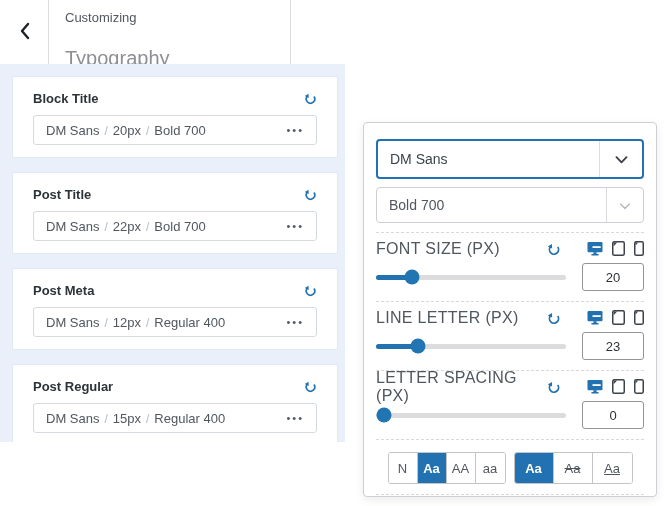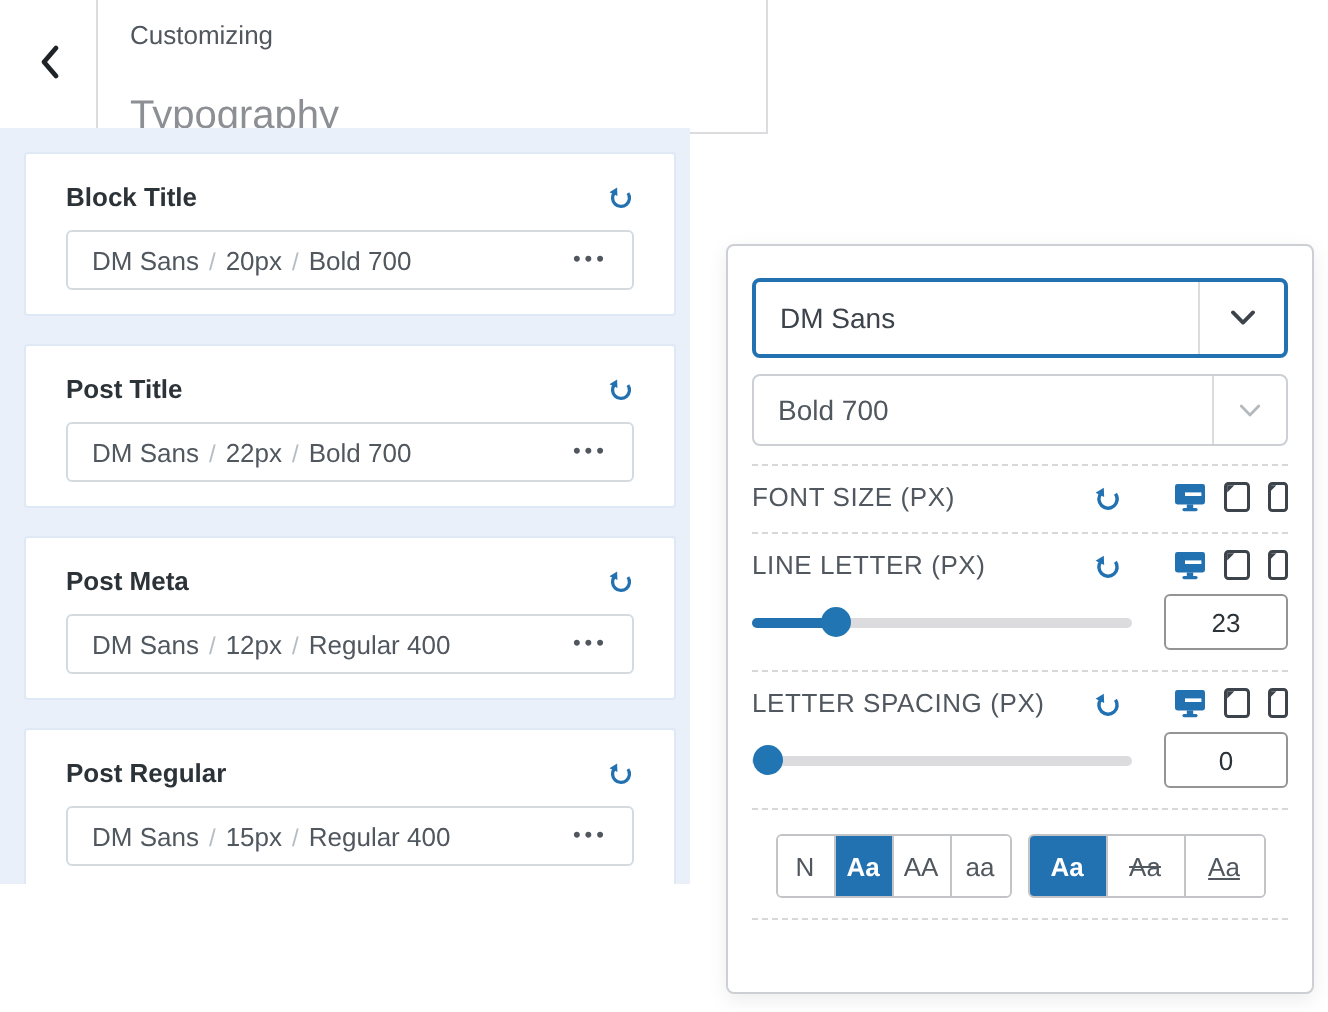--- a/index.html
+++ b/index.html
@@ -1,20 +1,20 @@
 <!DOCTYPE html>
 <html><head>
 <meta charset="utf-8">
 <style>
   html,body{margin:0;padding:0;background:#fff;}
   .stage{position:relative;width:664px;height:506px;background:#fff;overflow:hidden;
          font-family:"Liberation Sans",sans-serif;-webkit-font-smoothing:antialiased;}
 
   
-  .cust-header{position:absolute;left:0;top:0;width:384px;height:67px;background:#fff;
+  .cust-header{position:absolute;left:0;top:0;width:291px;height:67px;background:#fff;
                border-right:1px solid #dcdcde;border-bottom:1px solid #dcdcde;display:flex;box-sizing:border-box;}
   .back-btn{width:48px;border-right:1px solid #dcdcde;display:flex;align-items:center;justify-content:center;cursor:pointer;background:#fff;}
   .header-text{padding:10px 0 0 16px;}
   .breadcrumb{font-size:13px;color:#50575e;line-height:16px;}
   .panel-title{font-size:20px;font-weight:400;color:#8c8f94;margin-top:20px;line-height:24px;}
 
   
   .typo-panel{position:absolute;left:0;top:64px;width:345px;height:378px;background:#e9f0fa;
               box-sizing:border-box;padding:12px 0 0 0;overflow:hidden;}
   .typo-card{margin:0 7px 14px 12px;width:326px;background:#fff;border:1px solid #dfe8f5;border-radius:2px;
@@ -35,21 +35,21 @@
   .select{display:flex;align-items:stretch;border-radius:4px;background:#fff;box-sizing:border-box;cursor:pointer;}
   .select-family{border:2px solid #2271b1;height:40px;}
   .select-variant{border:1px solid #ccd0d4;height:36px;margin-top:8px;}
   .select-text{flex:1;display:flex;align-items:center;padding-left:12px;font-size:14px;color:#3c434a;}
   .select-variant .select-text{color:#50575e;}
   .select-arrow{width:42px;display:flex;align-items:center;justify-content:center;border-left:1px solid #dcdcde;}
   .select-variant .select-arrow{width:36px;}
 
   .dashed{border-top:1px dashed #d8d8d8;margin-top:9px;height:0;}
   .ctl-head{display:flex;align-items:center;margin-top:7px;height:17px;}
-  .ctl-label{flex:1;font-size:13px;color:#50575e;letter-spacing:.3px;}
+  .ctl-label{flex:1;font-size:16px;color:#50575e;letter-spacing:.3px;}
   .ctl-icons{display:flex;align-items:center;}
   .ctl-icons .reset-btn{margin-right:17px;}
   .dev-btn{background:none;border:none;padding:0;margin-left:9px;cursor:pointer;display:flex;align-items:center;}
   .dev-btn:first-of-type{margin-left:0;}
 
   .ctl-row{display:flex;align-items:center;margin-top:5px;height:30px;}
   .slider{position:relative;flex:1;height:5px;background:#dcdcde;border-radius:3px;margin-right:16px;cursor:pointer;}
   .slider-fill{position:absolute;left:0;top:0;height:100%;background:#2271b1;border-radius:3px;}
   .slider-thumb{position:absolute;top:50%;transform:translate(-50%,-50%);width:15px;height:15px;border-radius:50%;background:#2075b2;cursor:grab;}
   .num-input{width:62px;height:28px;border:1px solid #949494;border-radius:3px;text-align:center;
@@ -212,20 +212,27 @@
             </svg>
         </button>
         <button class="dev-btn">
           <svg width="10" height="15" viewBox="0 0 10 15">
               <rect x="0.75" y="0.75" width="8.5" height="13.5" rx="1.4" fill="none" stroke="#3c434a" stroke-width="1.5"></rect>
               <path d="M1.5 4.4 L4.2 1.6 H1.5 Z" fill="#3c434a"></path>
             </svg>
         </button>
       </span>
     </div>
+    <div class="ctl-row">
+      <div class="slider">
+        <div class="slider-fill" style="width:19%"></div>
+        <div class="slider-thumb" style="left:19%"></div>
+      </div>
+      <input class="num-input" type="text" value="20" style="">
+    </div>
 
     <div class="dashed"></div>
 
     <div class="ctl-head">
       <span class="ctl-label">LINE LETTER (PX)</span>
       <span class="ctl-icons">
         <button class="reset-btn">
           <svg width="14" height="14" viewBox="0 0 16 16">
               <path d="M12.26 5.62 A5.2 5.2 0 1 1 4.0 5.3" fill="none" stroke="#2271b1" stroke-width="2"></path>
               <path d="M0.9 5.0 L5.6 2.2 L5.8 7.4 Z" fill="#2271b1"></path>

